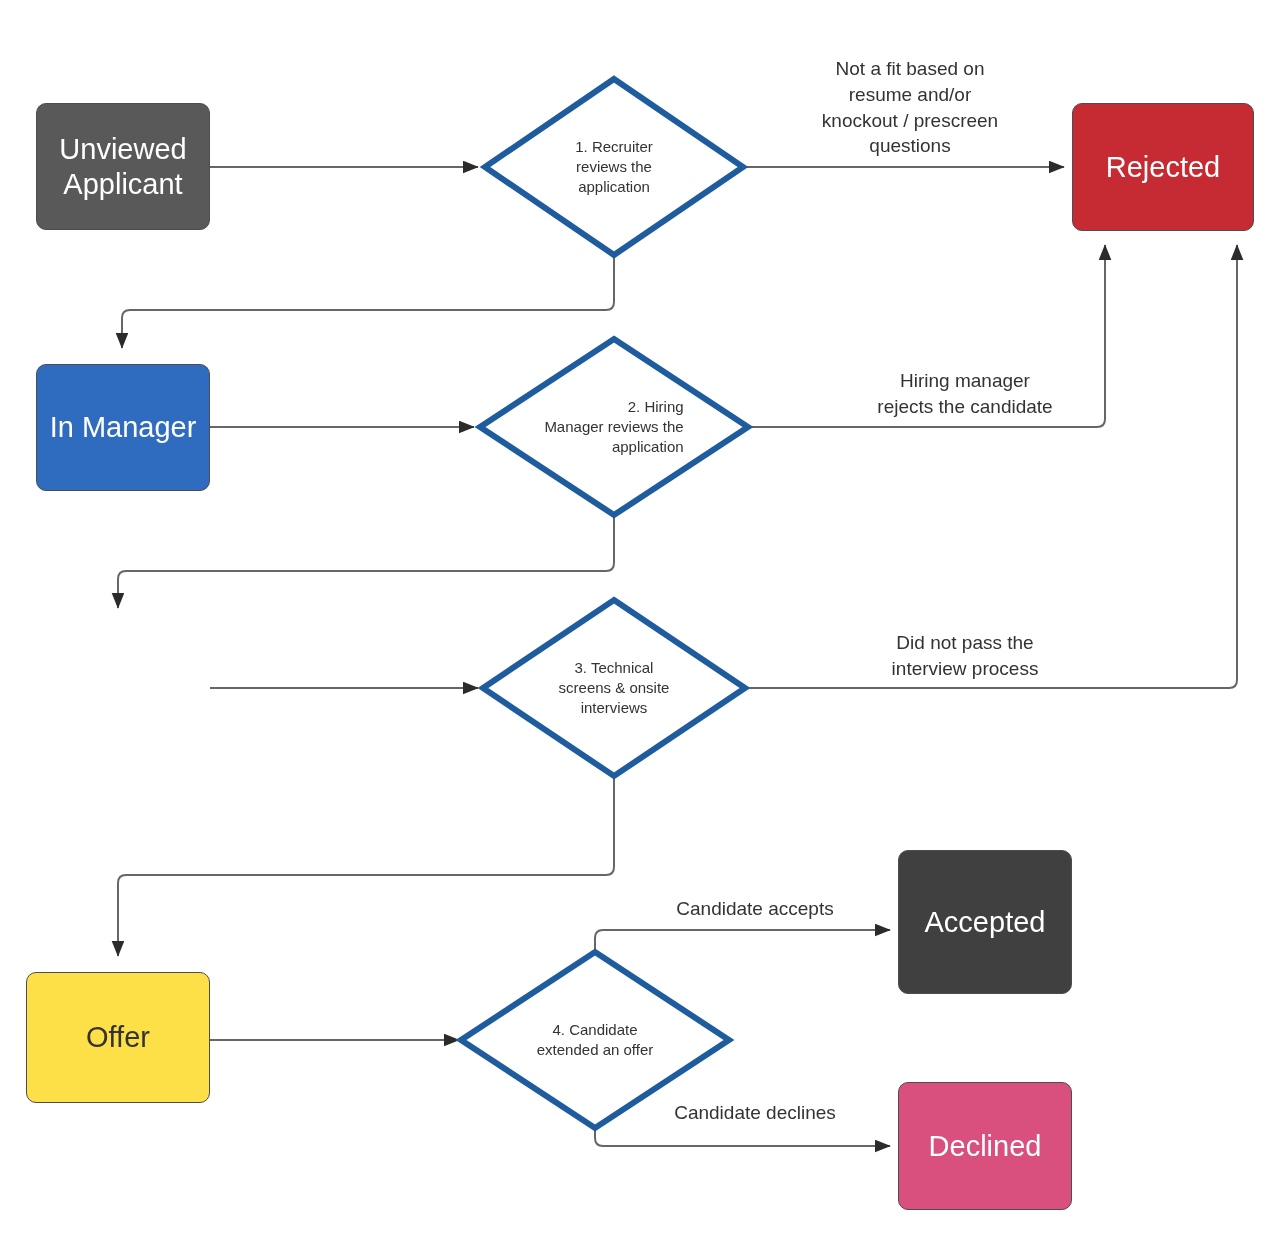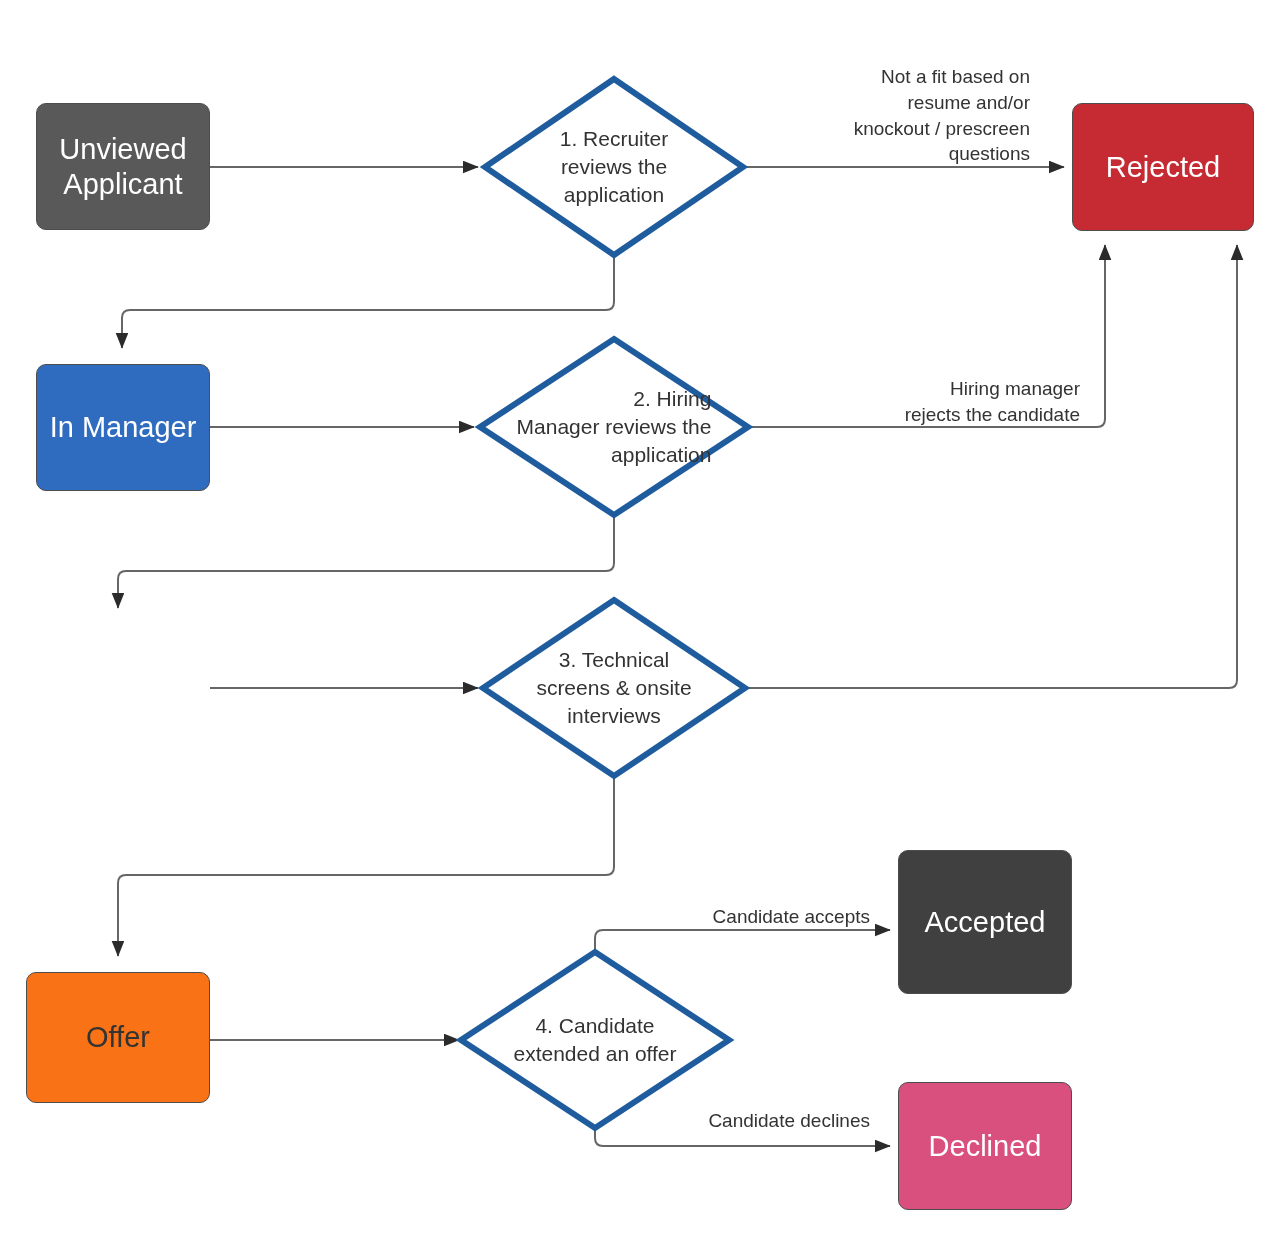--- a/index.html
+++ b/index.html
@@ -41,34 +41,33 @@
   }
   .status-box.dark-text { color: #333333; }
   .diamond-label {
     position: absolute;
     left: 0; top: 0;
     width: 100%; height: 100%;
     display: flex;
     align-items: center;
     justify-content: center;
     text-align: center;
-    font-size: 21px;
+    font-size: 15px;
     line-height: 1.32;
     color: #333333;
     padding: 0 14px;
     box-sizing: border-box;
   }
   .edge-label {
     position: absolute;
-    text-align: right;
+    text-align: center;
     font-size: 19px;
     line-height: 1.36;
     color: #333333;
     white-space: pre-line;
-    margin-top: 8px;
   }
 </style>
 </head>
 <body>
 
 <div id="canvas">
 
   <svg class="edges" viewBox="0 0 1284 1238">
     <defs>
       <marker id="arrow" markerWidth="9" markerHeight="9" refX="7.6" refY="3.2" orient="auto" markerUnits="strokeWidth">
@@ -113,21 +112,21 @@
   <div class="node status-box" style="left:36px; top:103px; width:174px; height:127px; background:#595959;">
     <span style="white-space:pre-line;">Unviewed
 Applicant</span>
   </div>
 
   <div class="node status-box" style="left:36px; top:364px; width:174px; height:127px; background:#2f6cc0;">
     <span style="white-space:pre-line;">In Manager</span>
   </div>
 
 
-  <div class="node status-box dark-text" style="left:26px; top:972px; width:184px; height:131px; background:#f97316;">
+  <div class="node status-box dark-text" style="left:26px; top:972px; width:184px; height:131px; background:#fde047;">
     <span style="white-space:pre-line;">Offer</span>
   </div>
 
   <div class="node status-box" style="left:1072px; top:103px; width:182px; height:128px; background:#c62a32;">
     <span style="white-space:pre-line;">Rejected</span>
   </div>
 
   <div class="node status-box" style="left:898px; top:850px; width:174px; height:144px; background:#404040;">
     <span style="white-space:pre-line;">Accepted</span>
   </div>
@@ -160,18 +159,20 @@
   </div>
 
   <div class="edge-label" style="left:790px; top:56px; width:240px;">Not a fit based on
 resume and/or
 knockout / prescreen
 questions</div>
 
   <div class="edge-label" style="left:850px; top:368px; width:230px;">Hiring manager
 rejects the candidate</div>
 
+  <div class="edge-label" style="left:850px; top:630px; width:230px;">Did not pass the
+interview process</div>
 
   <div class="edge-label" style="left:640px; top:896px; width:230px;">Candidate accepts</div>
 
   <div class="edge-label" style="left:640px; top:1100px; width:230px;">Candidate declines</div>
 
 </div>
 
 </body></html>

